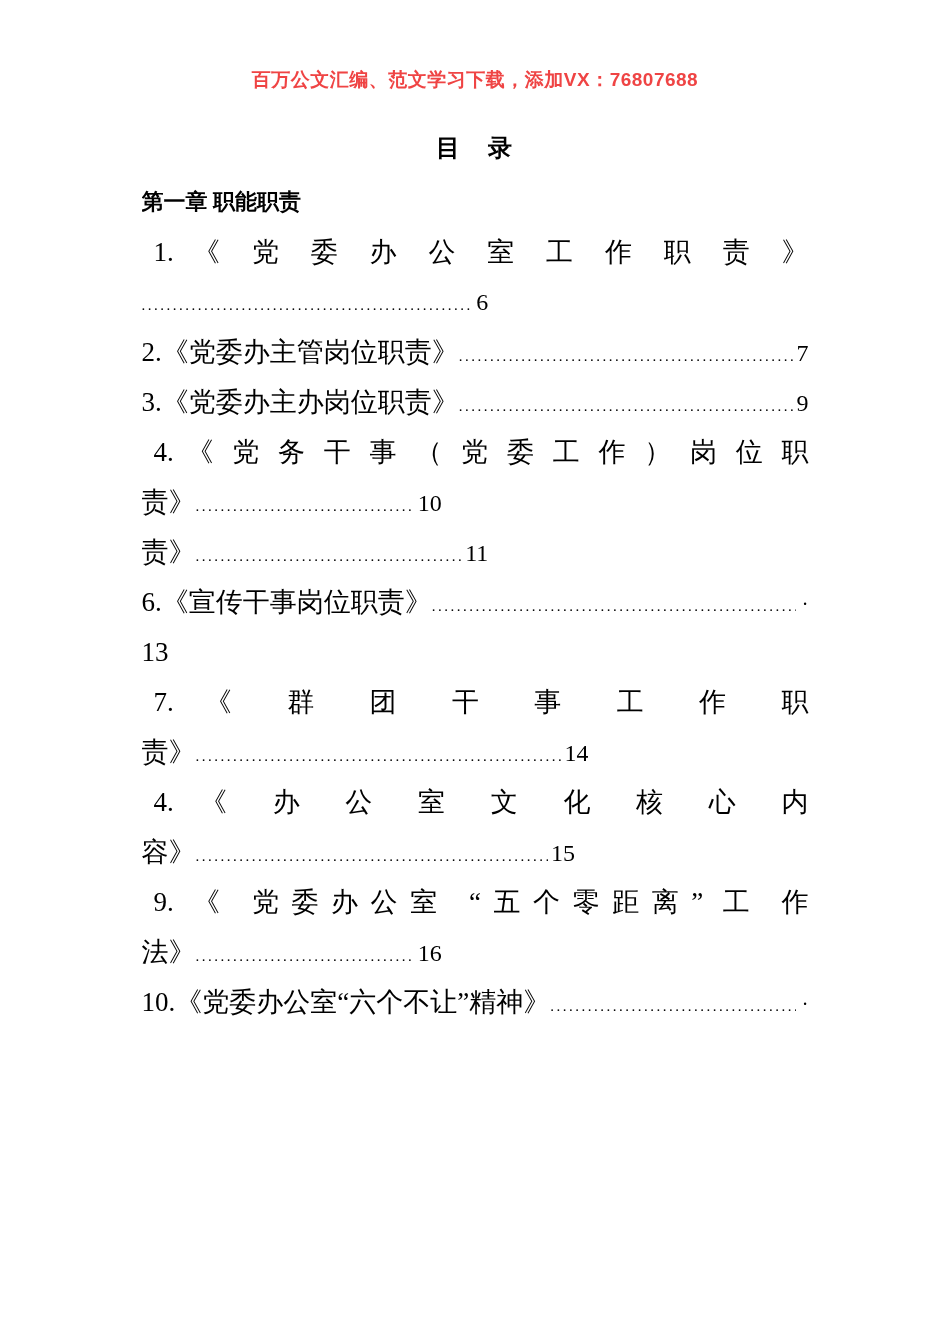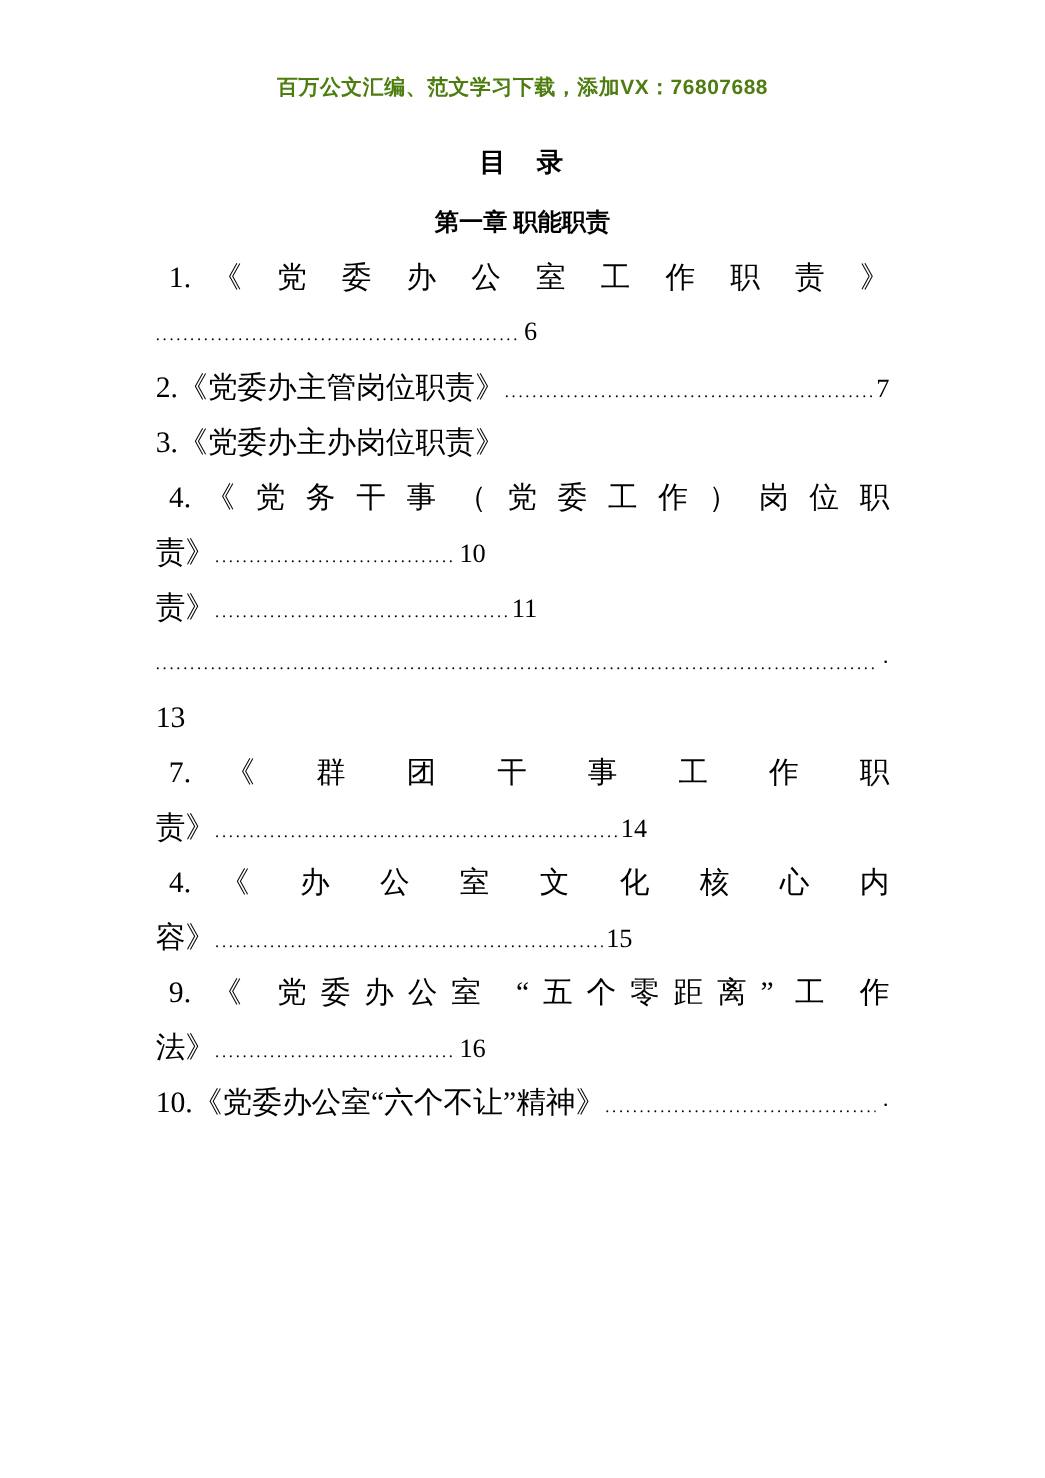--- a/index.html
+++ b/index.html
@@ -40,21 +40,20 @@
     width: 667px;
   }
   .row {
     height: 50px;
     line-height: 50px;
     font-size: 27px;
     white-space: nowrap;
     overflow: hidden;
   }
   .row.chapter {
-    text-align: center;
     font-weight: 700;
     font-size: 22px;
   }
   .row.justify {
     text-align: justify;
     text-align-last: justify;
     white-space: normal;
     margin-left: 12px;
   }
   .row.plain { text-align: left; }
@@ -79,52 +78,53 @@
   .row.leader .trail {
     flex: 0 0 auto;
     padding-left: 6px;
     font-size: 20px;
   }
 </style>
 </head>
 <body>
 
 <div class="page">
-  <div class="notice" style="color: #4d7c0f;">百万公文汇编、范文学习下载，添加VX：76807688</div>
+  <div class="notice" style="color: #ef4444;">百万公文汇编、范文学习下载，添加VX：76807688</div>
   <div class="doc-title">目　录</div>
   <div class="toc" id="toc-rows">
       <div class="row chapter">第一章 职能职责</div>
       <div class="row justify">1. 《 党 委 办 公 室 工 作 职 责 》</div>
       <div class="row leader" style="width: 52%;">
         <span class="txt"></span>
         <span class="dots">............................................................................................................................................................................................................................................................................................................</span>
         <span class="pg">6</span>
       </div>
       <div class="row leader" style="width: 100%;">
         <span class="txt">2.《党委办主管岗位职责》</span>
         <span class="dots">............................................................................................................................................................................................................................................................................................................</span>
         <span class="pg">7</span>
       </div>
-      <div class="row leader" style="width: 100%; flex-direction: column;">
+      <div class="row leader" style="width: 100%;">
         <span class="txt">3.《党委办主办岗位职责》</span>
         <span class="dots">............................................................................................................................................................................................................................................................................................................</span>
         <span class="pg">9</span>
       </div>
       <div class="row justify">4. 《 党 务 干 事 （ 党 委 工 作 ） 岗 位 职</div>
       <div class="row leader" style="width: 45%;">
         <span class="txt">责》</span>
         <span class="dots">............................................................................................................................................................................................................................................................................................................</span>
         <span class="pg">10</span>
       </div>
       <div class="row leader" style="width: 52%;">
         <span class="txt">责》</span>
         <span class="dots">............................................................................................................................................................................................................................................................................................................</span>
         <span class="pg">11</span>
       </div>
       <div class="row leader" style="width: 100%;">
+        <span class="txt">6.《宣传干事岗位职责》</span>
         <span class="dots">............................................................................................................................................................................................................................................................................................................</span>
         <span class="trail">·</span>
       </div>
       <div class="row plain">13</div>
       <div class="row justify">7. 《 群 团 干 事 工 作 职</div>
       <div class="row leader" style="width: 67%;">
         <span class="txt">责》</span>
         <span class="dots">............................................................................................................................................................................................................................................................................................................</span>
         <span class="pg">14</span>
       </div>

